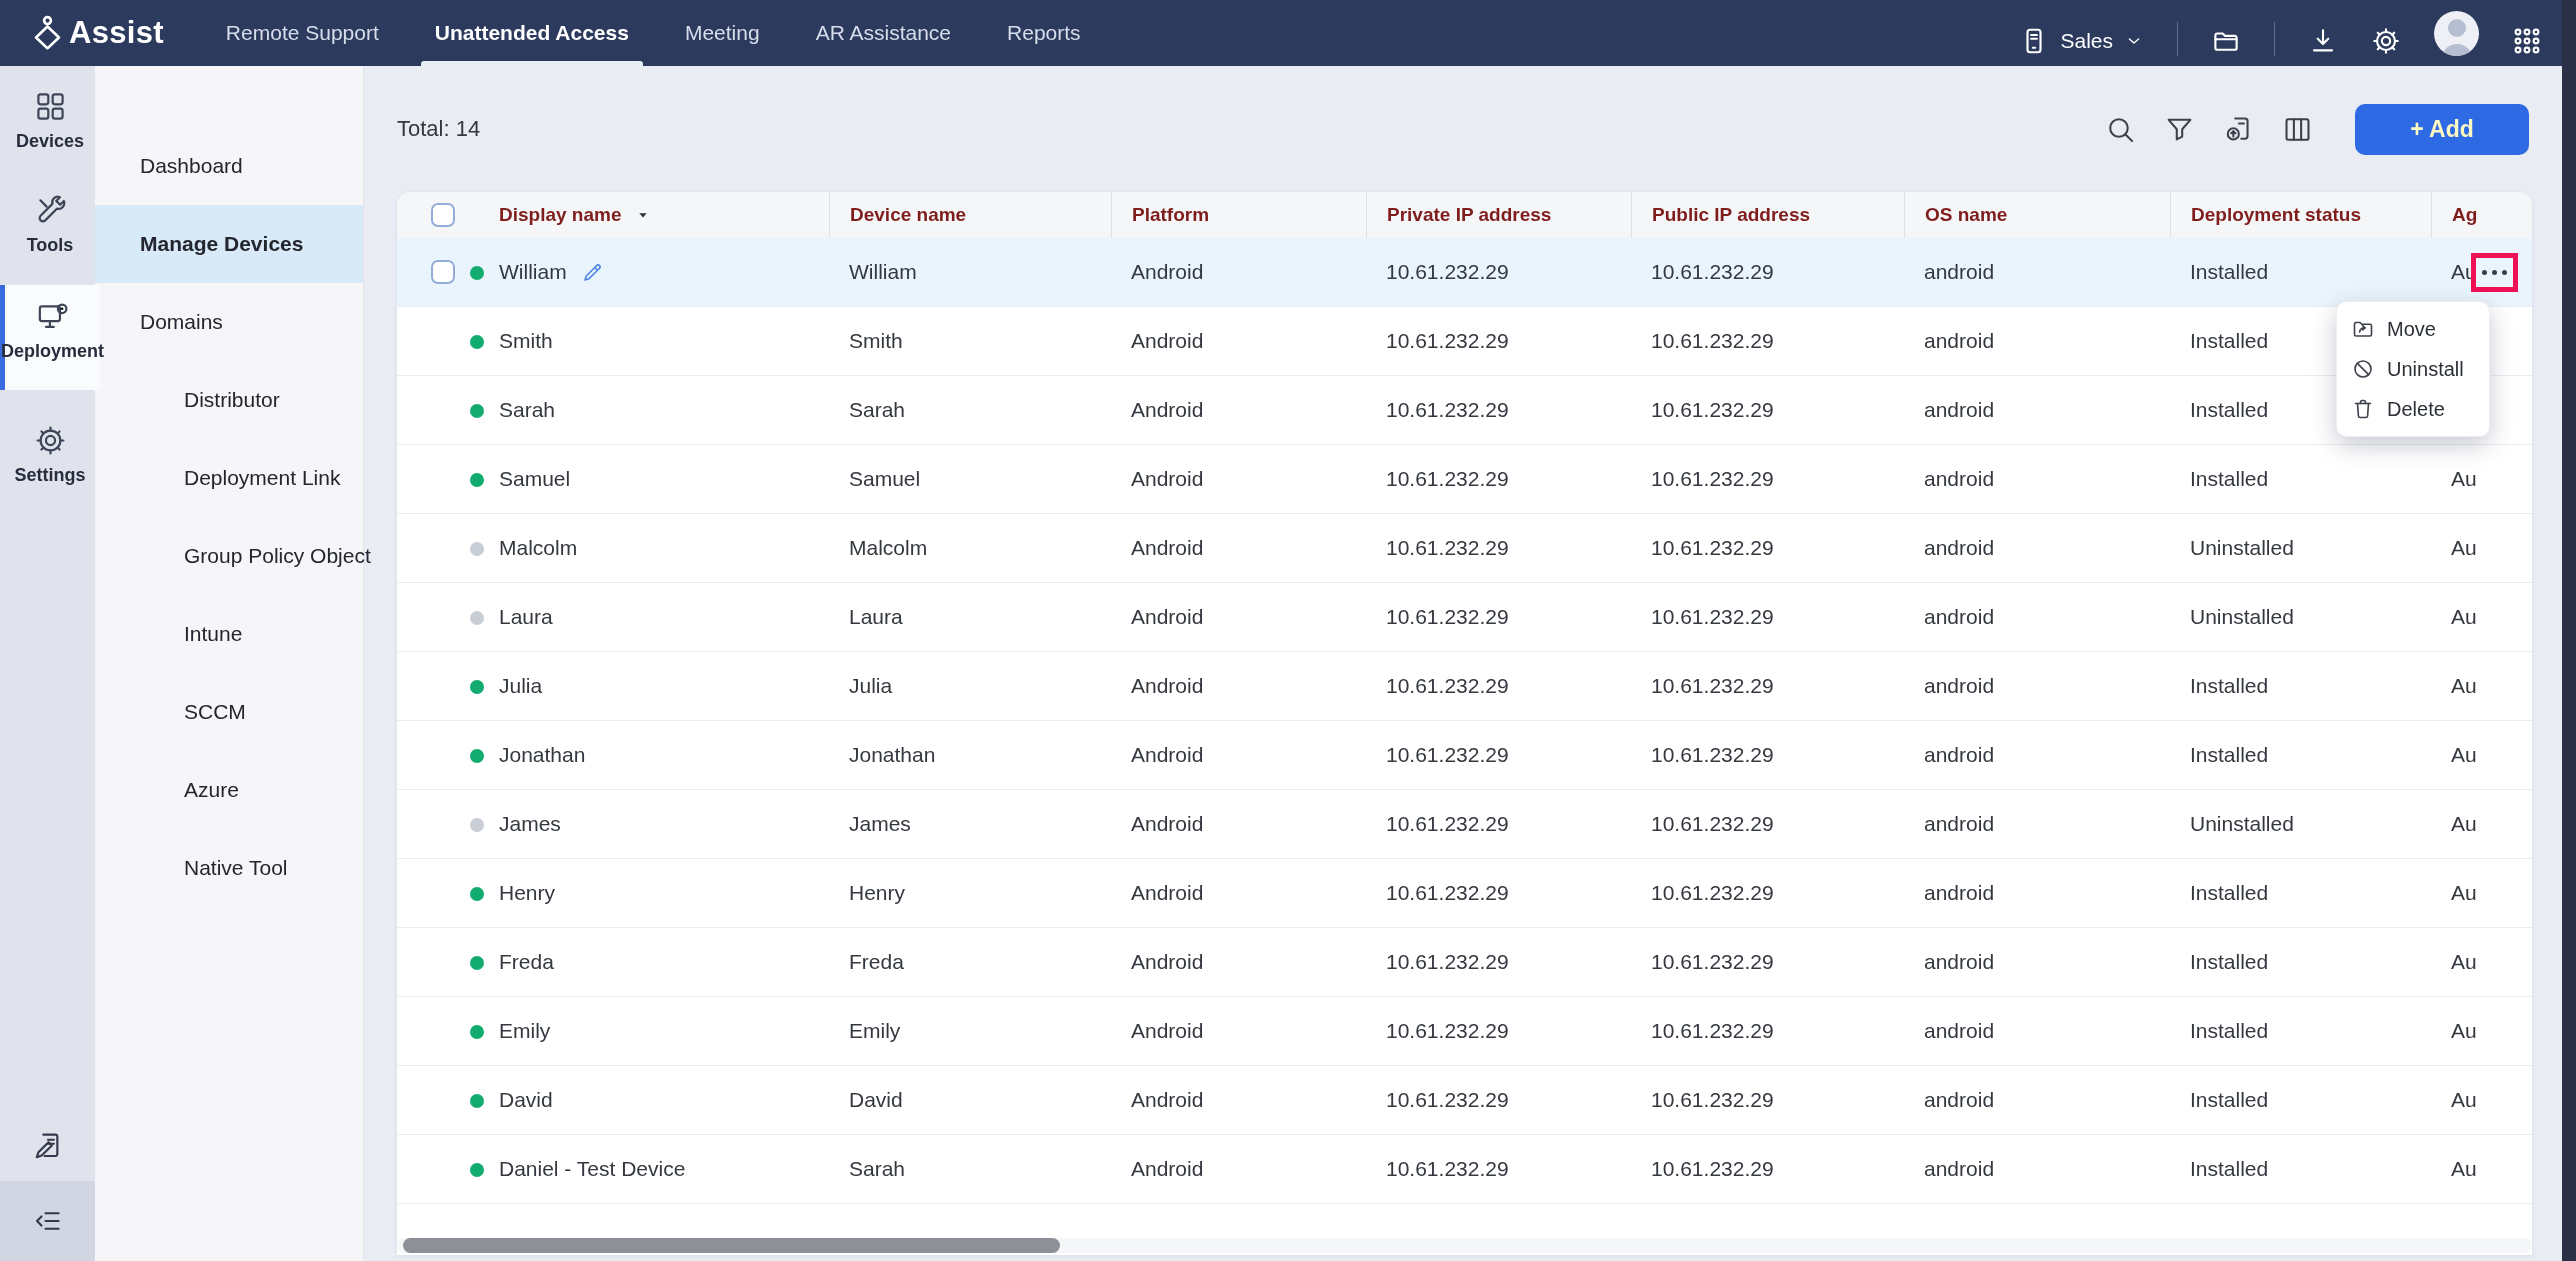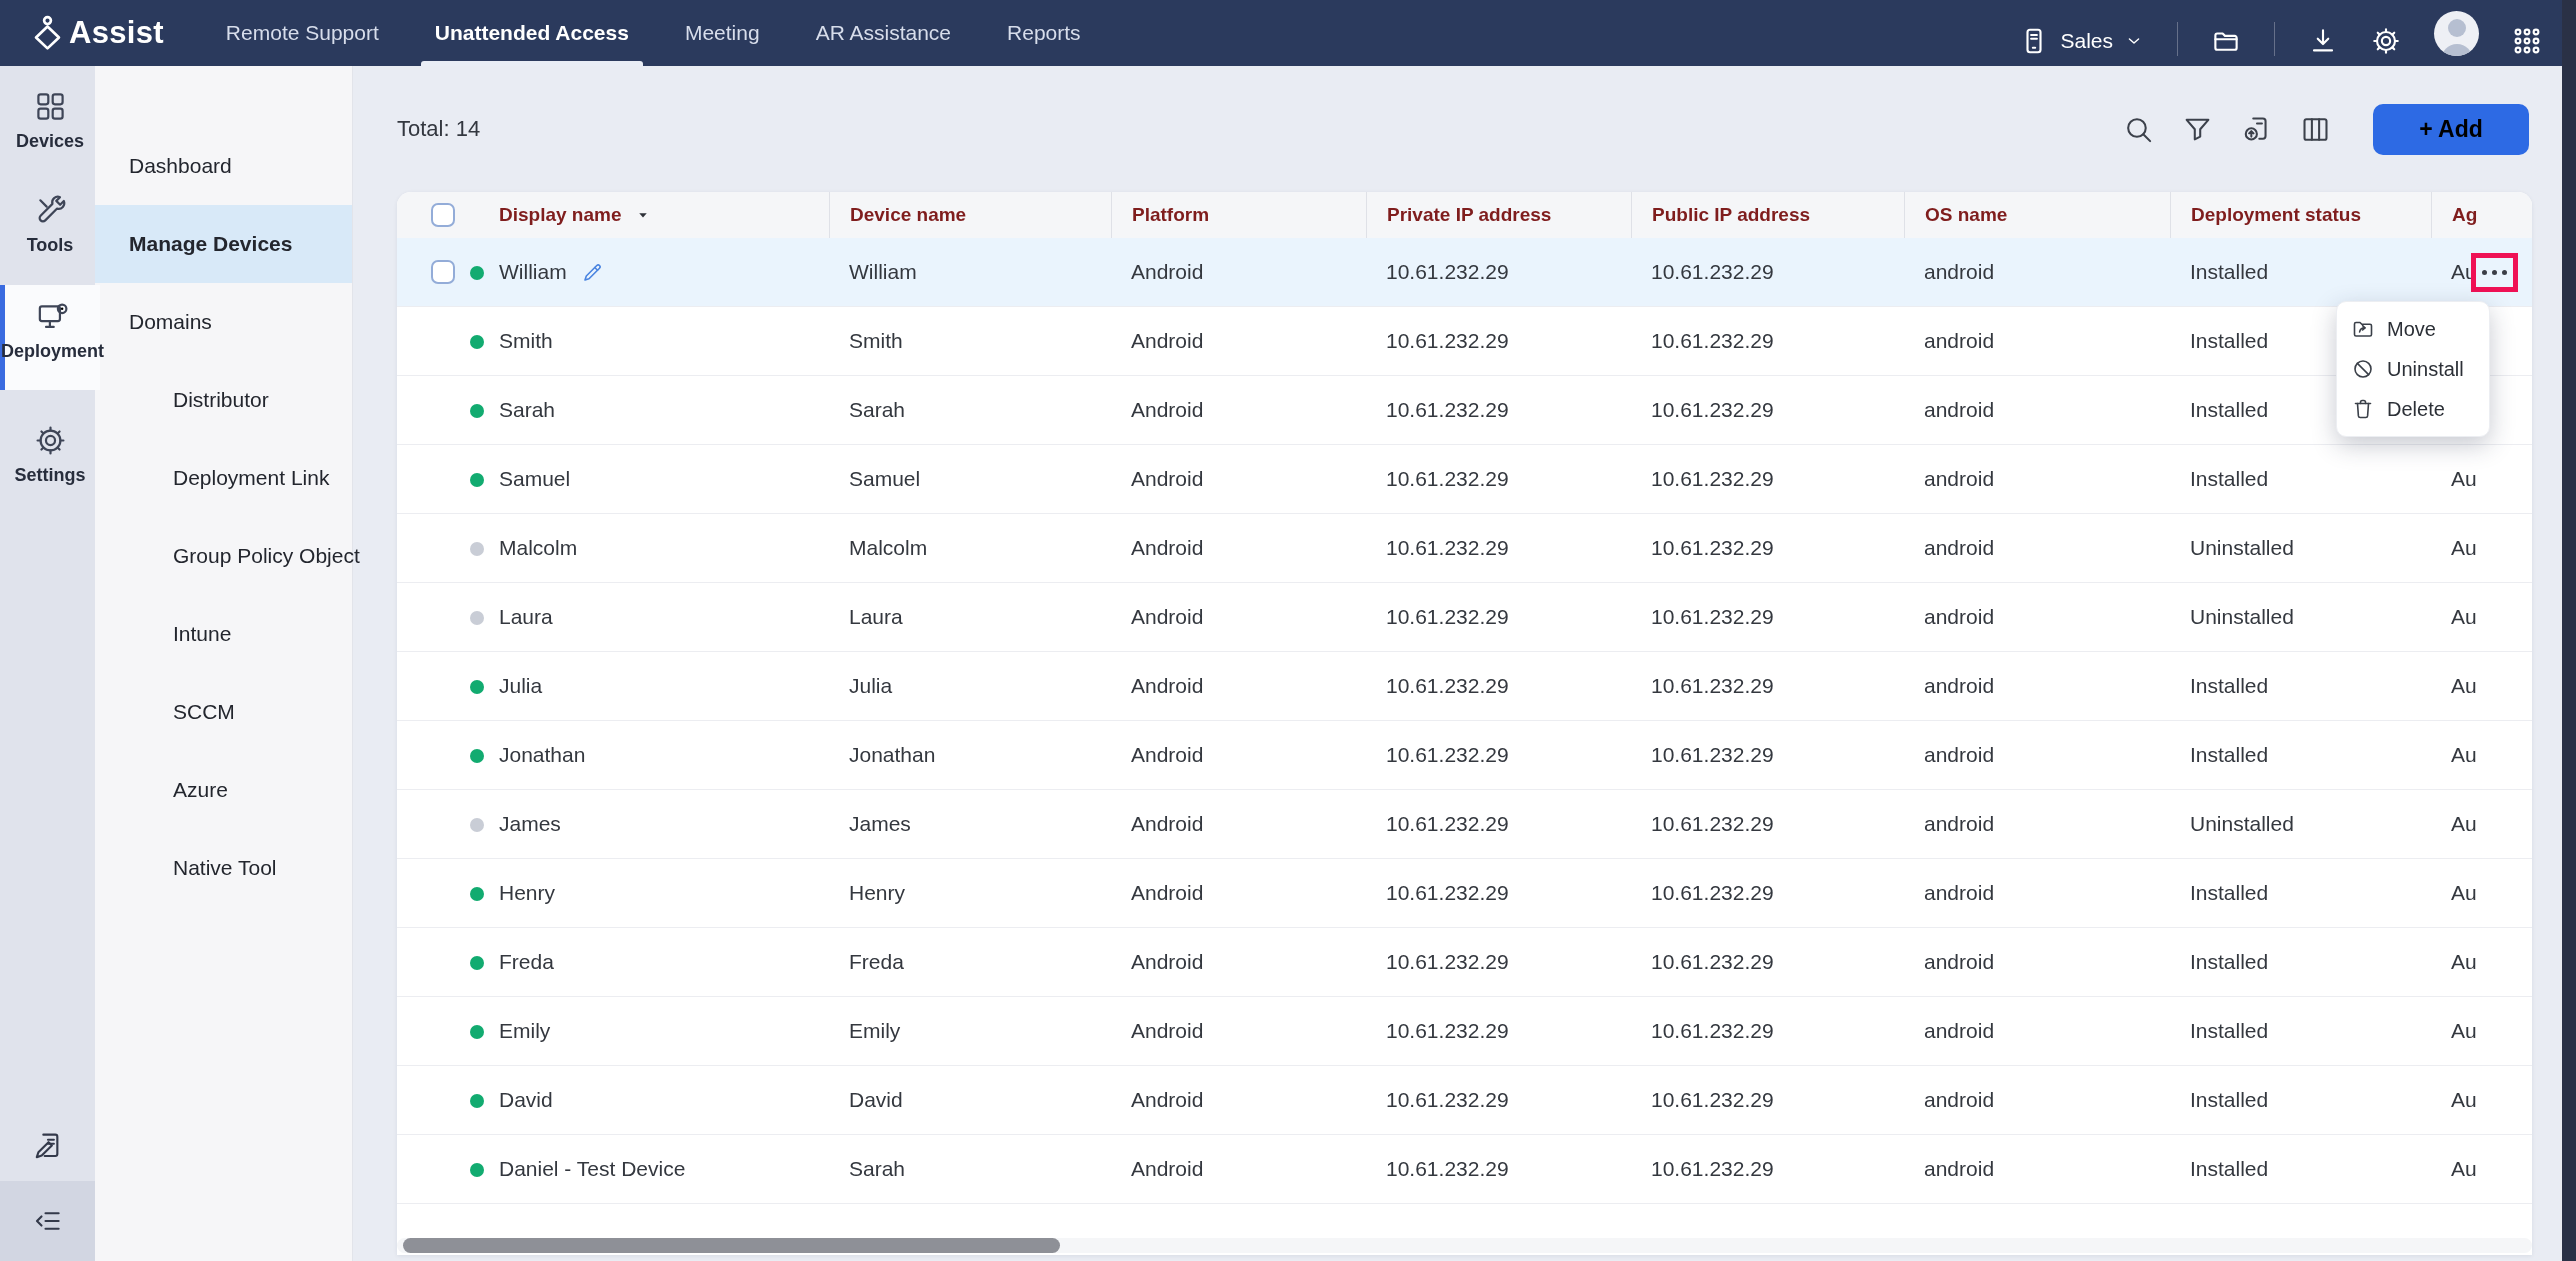--- a/index.html
+++ b/index.html
@@ -43,37 +43,37 @@
     stroke-linecap:round;stroke-linejoin:round}
   .rail-label{font-size:18px;font-weight:600;color:#272d3c;white-space:nowrap}
   .rail-item.active{background:#fafbfd;border-left:5px solid #3a6be0;padding-top:15px;height:105px}
   .rail-note{position:absolute;top:1064px;left:0;width:95px;display:flex;justify-content:center;cursor:pointer}
   .rail-note svg{width:32px;height:32px;stroke:#33394a;fill:none;stroke-width:1.6;stroke-linecap:round;stroke-linejoin:round}
   .rail-collapse{position:absolute;left:0;top:1115px;bottom:0;width:95px;background:#d2d6e2;
     display:flex;align-items:center;justify-content:center;cursor:pointer}
   .rail-collapse svg{width:30px;height:30px;stroke:#33394a;fill:none;stroke-width:1.7;stroke-linecap:round;stroke-linejoin:round}
 
   
-  .sidebar{position:absolute;top:66px;left:84px;width:269px;bottom:0;background:#f6f6f8;
+  .sidebar{position:absolute;top:66px;left:95px;width:269px;bottom:0;background:#f6f6f8;
     border-right:1px solid #e2e4ea;box-sizing:border-box;padding-top:61px;z-index:1}
   .side-item{height:78px;display:flex;align-items:center;padding-left:45px;font-size:21px;
     color:#23262e;cursor:pointer;white-space:nowrap}
   .side-item.indent{padding-left:89px}
   .side-item.active{background:#d8e9f8;font-weight:700}
 
   
   .content{position:absolute;top:66px;left:364px;right:14px;bottom:0}
   .toolbar{position:absolute;top:0;left:0;right:0;height:126px;display:flex;align-items:center;
     padding:0 33px;box-sizing:border-box}
   .total{font-size:22px;color:#33373f}
   .toolbar-right{margin-left:auto;display:flex;align-items:center;gap:28px}
   .tool-icon{cursor:pointer}
   .tool-icon svg{width:31px;height:31px;stroke:#3c414b;fill:none;stroke-width:1.6;
     stroke-linecap:round;stroke-linejoin:round}
-  .add-btn{margin-left:14px;width:156px;height:51px;background:#2d6ae4;color:#000000;font-size:23px;
+  .add-btn{margin-left:14px;width:174px;height:51px;background:#2d6ae4;color:#fef9c3;font-size:23px;
     font-weight:700;border:none;border-radius:10px;display:flex;align-items:center;
     justify-content:center;cursor:pointer;font-family:inherit}
 
   
   .card{position:absolute;left:33px;top:126px;width:2135px;bottom:6px;background:#fff;
     border-radius:14px 14px 0 0;box-shadow:0 1px 4px rgba(30,40,60,.08)}
   .grid-cols{display:grid;grid-template-columns:102px 330px 282px 255px 265px 273px 266px 261px 102px}
   .thead{height:46px;background:#f5f6f8;border-radius:14px 14px 0 0;
     border-bottom:1px solid #e4e6eb;font-size:19px;font-weight:700;color:#7f1d1d;align-items:center}
   .th{padding-left:20px;white-space:nowrap;overflow:hidden;height:100%;display:flex;align-items:center;box-sizing:border-box}

